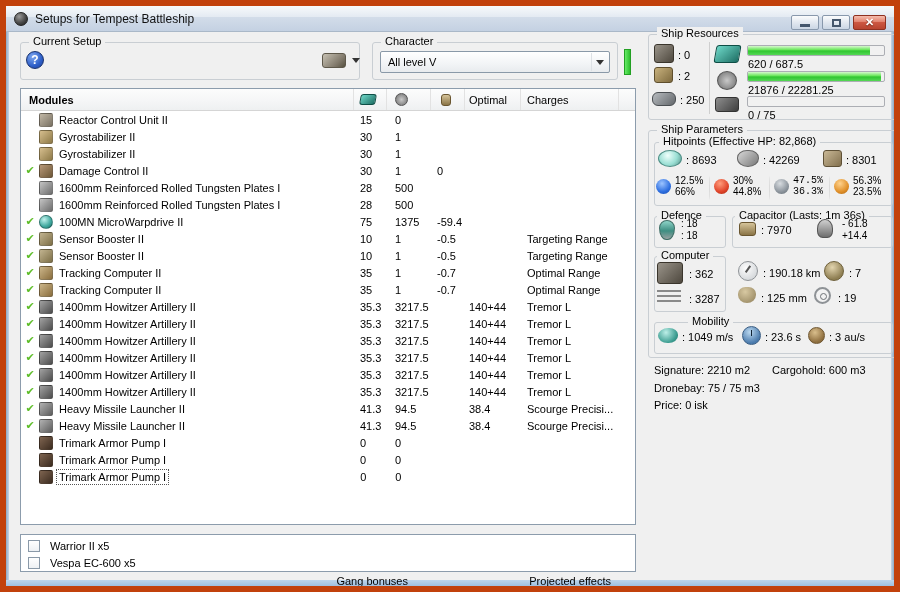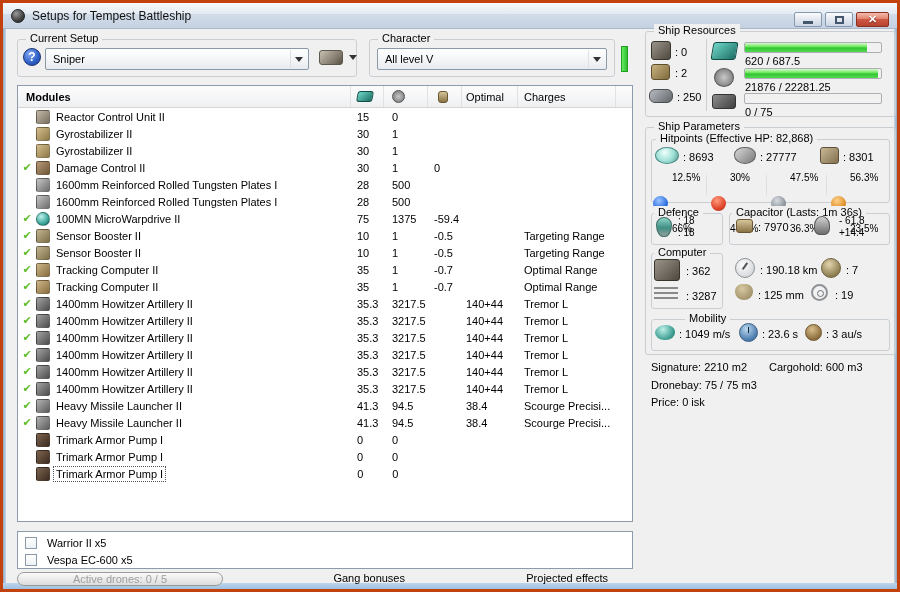--- a/index.html
+++ b/index.html
@@ -1,18 +1,18 @@
 <!DOCTYPE html>
 <html><head>
 <meta charset="utf-8">
 <style>
   html,body{margin:0;padding:0;background:#D4D0C8;}
   *{box-sizing:border-box;}
   .window{position:relative;width:900px;height:592px;background:#F0F0F0;
-    border:3px solid #c2410c;overflow:hidden;
+    border:6px solid #c2410c;overflow:hidden;
     font-family:"Liberation Sans",sans-serif;font-size:11px;color:#000;}
   .edge-left{position:absolute;left:0;top:26px;bottom:0;width:3px;background:linear-gradient(90deg,#8FA8C2,#C7D6E6);}
   .edge-right{position:absolute;right:0;top:26px;bottom:0;width:3px;background:linear-gradient(270deg,#8FA8C2,#C7D6E6);}
   .edge-bottom{position:absolute;left:0;right:0;bottom:0;height:6px;background:linear-gradient(#BDD5EC,#9FC0E0);}
 
   
   .titlebar{position:absolute;left:0;top:0;right:0;height:26px;
     background:linear-gradient(#F7F9FB,#E3EAF2 45%,#D2DCE9 46%,#C4D1E2);
     border-bottom:1px solid #AAB8C8;display:flex;align-items:center;}
   .app-icon{width:14px;height:14px;margin:0 7px 0 8px;border-radius:50%;
@@ -118,21 +118,21 @@
   .clock-ic{background:radial-gradient(circle at 40% 30%,#BCD9F0,#4A7AAC 70%);border:1px solid #3A5E84;border-radius:50%;}
   .clock-ic::after{content:"";position:absolute;left:46%;top:18%;width:1.5px;height:36%;background:#123;}
   .warp-ic{background:radial-gradient(circle at 40% 30%,#D9BE8C,#8E6E3E 70%);border:1px solid #6E5530;border-radius:50%;}
 
   .bar{position:absolute;height:11px;background:#F1F1F1;border:1px solid #ACAEB4;border-radius:2px;overflow:hidden;}
   .bar .fill{height:100%;background:linear-gradient(#D7F8CF,#6FE860 40%,#31C631 55%,#55D855);}
   .abs{position:absolute;white-space:nowrap;}
   .small{font-size:10px;line-height:11px;}
   .vline{position:absolute;width:1px;background:#CFCFCF;}
   .resist-cell{position:absolute;display:flex;align-items:center;gap:4px;}
-  .resist-vals{display:flex;flex-direction:column;font-size:10px;line-height:11px;gap:40px;}
+  .resist-vals{display:flex;flex-direction:column;font-size:10px;line-height:11px;}
   .rsep{position:absolute;width:1px;height:24px;background:#DCDCDC;border-radius:50%;}
 </style>
 </head>
 <body>
 
 <div class="window">
 
   <div class="titlebar">
     <div class="app-icon"></div>
     <div class="title-text">Setups for Tempest Battleship</div>
@@ -147,26 +147,20 @@
     </div>
   </div>
   <div class="edge-left"></div>
   <div class="edge-right"></div>
   <div class="edge-bottom"></div>
 
   <div class="gbox" style="left:14px;top:36px;width:340px;height:38px;">
     <span class="glabel">Current Setup</span>
   </div>
   <div class="help" style="left:20px;top:45px;">?</div>
-  <div class="combo" style="left:42px;top:45px;width:264px;">
-    <span>Sniper</span>
-    <span class="arrowbox">
-        <span class="tri-down"></span>
-      </span>
-  </div>
   <div class="shipbtn" style="left:316px;top:47px;">
     <span class="ship-ic"></span>
     <span class="tri-down"></span>
   </div>
 
   <div class="gbox" style="left:366px;top:36px;width:246px;height:38px;">
     <span class="glabel">Character</span>
   </div>
   <div class="combo" style="left:374px;top:45px;width:230px;">
     <span>All level V</span>
@@ -450,23 +444,20 @@
     <span class="dcheck"></span>
     <span>Warrior II x5</span>
   </div>
   <div class="drow">
     <span class="dcheck"></span>
     <span>Vespa EC-600 x5</span>
   </div>
       </div>
   </div>
 
-  <div class="btn-disabled" style="left:14px;top:569px;width:206px;">
-    <span>Active drones: 0 / 5</span>
-  </div>
   <div class="flabel" style="left:242px;top:569px;">Gang bonuses</div>
   <div class="flabel" style="left:445px;top:569px;">Projected effects</div>
 
   <div class="gbox" style="left:642px;top:28px;width:251px;height:86px;">
     <span class="glabel">Ship Resources</span>
   </div>
   <div class="icon turret-ic" style="left:648px;top:38px;width:20px;height:19px;"></div>
   <div class="abs" style="left:672px;top:43px;">: 0</div>
   <div class="icon launcher-ic" style="left:648px;top:61px;width:19px;height:16px;"></div>
   <div class="abs" style="left:672px;top:64px;">: 2</div>
@@ -493,41 +484,41 @@
   <div class="gbox" style="left:642px;top:124px;width:251px;height:228px;">
     <span class="glabel">Ship Parameters</span>
   </div>
 
   <div class="gbox" style="left:648px;top:136px;width:239px;height:64px;">
     <span class="glabel" style="left:4px;">Hitpoints (Effective HP: 82,868)</span>
   </div>
   <div class="icon shield-ic" style="left:652px;top:144px;width:24px;height:17px;"></div>
   <div class="abs" style="left:680px;top:148px;">: 8693</div>
   <div class="icon armor-ic" style="left:731px;top:144px;width:22px;height:17px;"></div>
-  <div class="abs" style="left:757px;top:148px;">: 27777</div>
+  <div class="abs" style="left:757px;top:148px;">: 42269</div>
   <div class="icon hull-ic" style="left:817px;top:144px;width:19px;height:17px;"></div>
   <div class="abs" style="left:840px;top:148px;">: 8301</div>
 
   <div class="resist-cell" style="left:650px;top:169px;">
     <span class="icon em-ic" style="position:static;width:15px;height:15px;"></span>
     <span class="resist-vals">
         <span>12.5%</span>
         <span>66%</span>
       </span>
   </div>
   <div class="rsep" style="left:703px;top:170px;"></div>
   <div class="resist-cell" style="left:708px;top:169px;">
     <span class="icon th-ic" style="position:static;width:15px;height:15px;"></span>
     <span class="resist-vals">
         <span>30%</span>
         <span>44.8%</span>
       </span>
   </div>
   <div class="rsep" style="left:763px;top:170px;"></div>
-  <div class="resist-cell" style="left:768px;top:169px;">
+  <div class="resist-cell" style="left:768px;top:169px;font-family:Liberation Mono, monospace;">
     <span class="icon kin-ic" style="position:static;width:15px;height:15px;"></span>
     <span class="resist-vals">
         <span>47.5%</span>
         <span>36.3%</span>
       </span>
   </div>
   <div class="rsep" style="left:823px;top:170px;"></div>
   <div class="resist-cell" style="left:828px;top:169px;">
     <span class="icon exp-ic" style="position:static;width:15px;height:15px;"></span>
     <span class="resist-vals">

